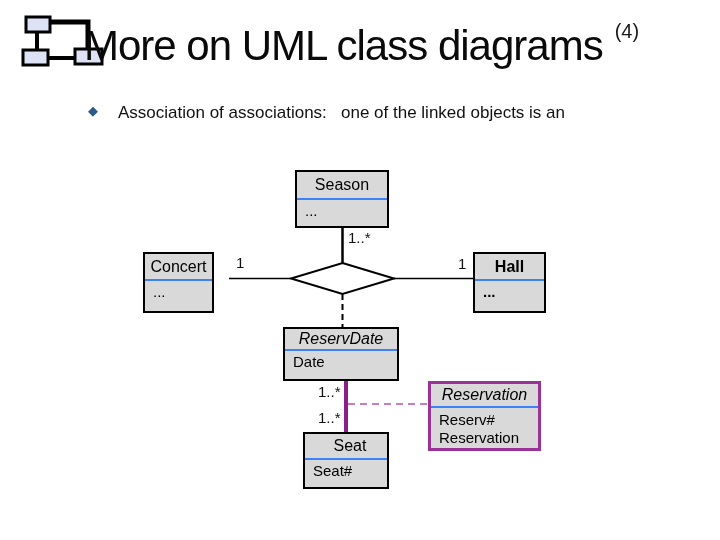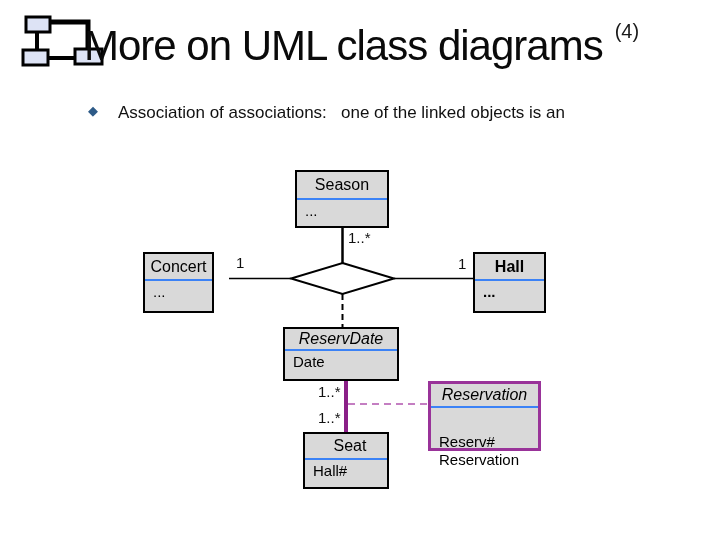--- a/index.html
+++ b/index.html
@@ -58,21 +58,21 @@
   #box-hall .uml-title { line-height: 25px; height: 25px; }
   #box-performance { left: 283px; top: 327px; width: 116px; height: 54px; }
   #box-performance .uml-title { line-height: 20px; height: 20px; }
   #box-seat        { left: 303px; top: 432px; width: 86px;  height: 57px; }
   #box-seat .uml-title { line-height: 24px; height: 24px; padding-left: 8px; }
   #box-reservation {
     left: 428px; top: 381px; width: 113px; height: 70px;
     border: 3px solid #993399;
   }
   #box-reservation .uml-title { line-height: 22px; height: 22px; }
-  #box-reservation .uml-attr { line-height: 18px; padding-top: 3px; margin-top: 22px; }
+  #box-reservation .uml-attr { line-height: 18px; padding-top: 3px; }
 
   
   .mult { position: absolute; font-size: 15px; z-index: 3; color: #111; }
   #mult-season  { left: 348px; top: 229px; }
   #mult-concert { left: 236px; top: 254px; }
   #mult-hall    { left: 458px; top: 255px; }
   #mult-perf    { left: 318px; top: 383px; }
   #mult-seat    { left: 318px; top: 409px; }
 </style>
 </head>
@@ -132,21 +132,21 @@
     <div class="uml-attr">...</div>
   </div>
 
   <div class="uml-box" id="box-performance">
     <div class="uml-title italic">ReservDate</div>
     <div class="uml-attr">Date</div>
   </div>
 
   <div class="uml-box" id="box-seat">
     <div class="uml-title">Seat</div>
-    <div class="uml-attr">Hall#</div>
+    <div class="uml-attr">Seat#</div>
   </div>
 
   <div class="uml-box" id="box-reservation">
     <div class="uml-title italic">Reservation</div>
     <div class="uml-attr"><span>Reserv#</span><br>
 <span>Reservation</span></div>
   </div>
 
   <div class="mult" id="mult-season">1..*</div>
   <div class="mult" id="mult-concert">1</div>

